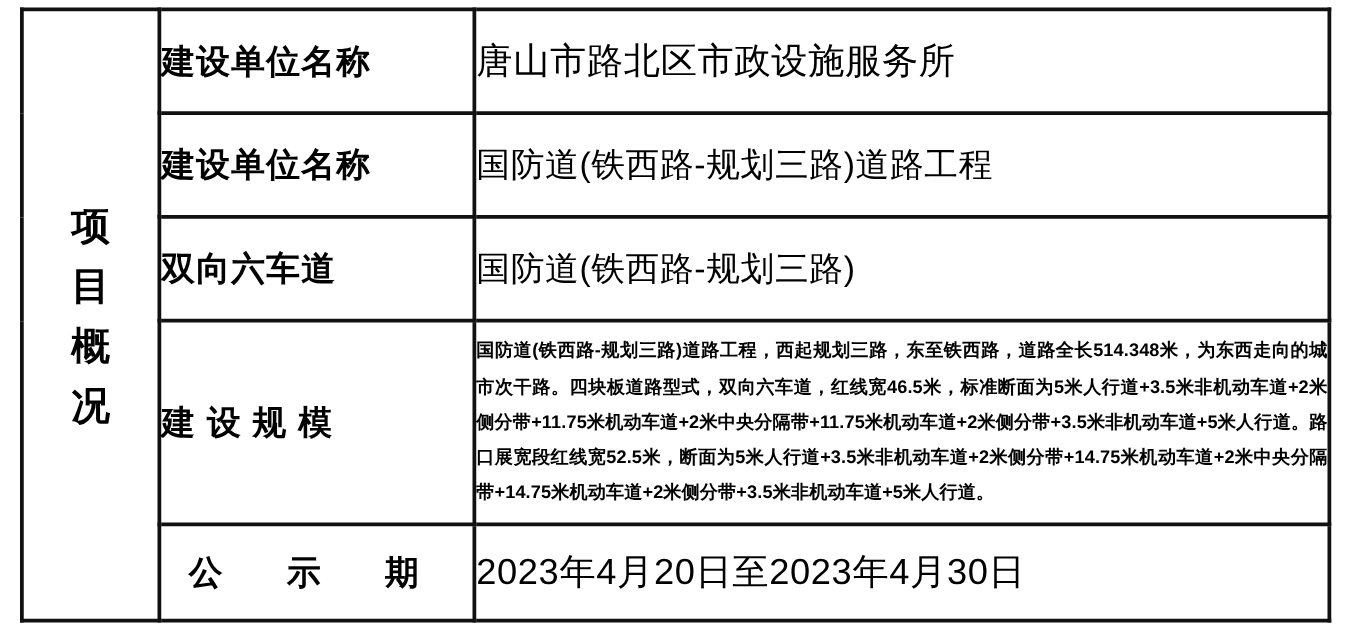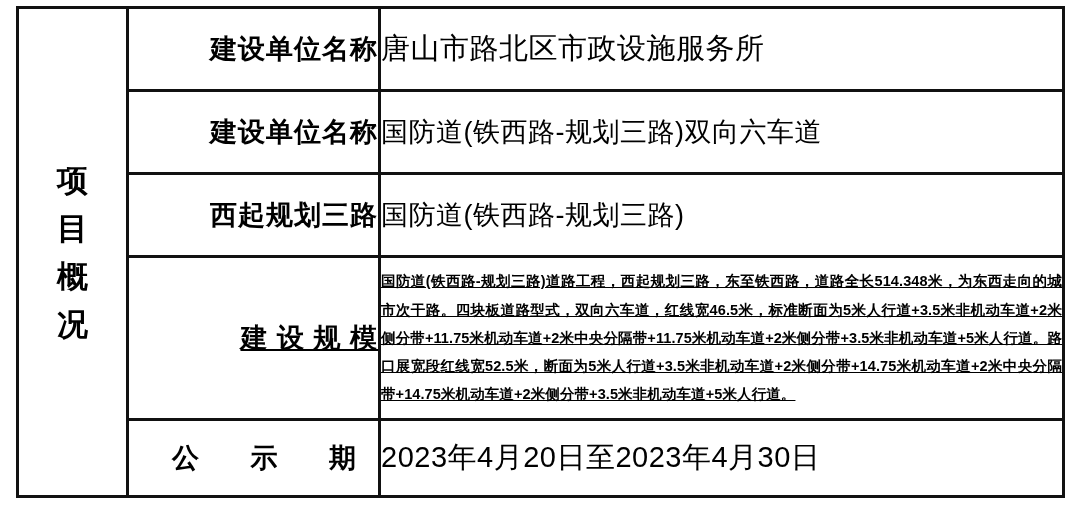--- a/index.html
+++ b/index.html
@@ -44,21 +44,21 @@
     font-weight: 700;
     line-height: 1.0;
     letter-spacing: 0;
     padding: 4px 0;
   }
   .vert-head .ch {
     display: block;
     margin: 17px 0;
   }
   .label-cell {
-    text-align: right;
+    text-align: left;
     font-size: 27px;
     font-weight: 700;
     letter-spacing: 1px;
     height: 80px;
     padding: 0 6px;
   }
   .label-cell.wide-spaced {
     letter-spacing: 22px;
     text-indent: 22px;
   }
@@ -73,21 +73,21 @@
     font-size: 29px;
   }
   .scale-cell {
     font-size: 14.5px;
     font-weight: 700;
     line-height: 1.95;
     padding: 10px 14px 10px 24px;
     text-align: justify;
     letter-spacing: 0.1px;
   }
-  .row-scale td { height: 160px; text-decoration: underline; }
+  .row-scale td { height: 160px; }
   .row-period td { height: 74px; }
 </style>
 </head>
 <body>
 
 <div class="sheet">
   <table class="info-table">
     <colgroup>
       <col class="c-head">
       <col class="c-label">
@@ -99,24 +99,24 @@
           <span class="ch">项</span>
           <span class="ch">目</span>
           <span class="ch">概</span>
           <span class="ch">况</span>
         </td>
         <td class="label-cell">建设单位名称</td>
         <td class="value-cell big">唐山市路北区市政设施服务所</td>
       </tr>
       <tr>
         <td class="label-cell">建设单位名称</td>
-        <td class="value-cell">国防道(铁西路-规划三路)双向六车道</td>
+        <td class="value-cell">国防道(铁西路-规划三路)道路工程</td>
       </tr>
       <tr>
-        <td class="label-cell">西起规划三路</td>
+        <td class="label-cell">双向六车道</td>
         <td class="value-cell">国防道(铁西路-规划三路)</td>
       </tr>
       <tr class="row-scale">
         <td class="label-cell">建 设 规 模</td>
         <td class="scale-cell">国防道(铁西路-规划三路)道路工程，西起规划三路，东至铁西路，道路全长514.348米，为东西走向的城市次干路。四块板道路型式，双向六车道，红线宽46.5米，标准断面为5米人行道+3.5米非机动车道+2米侧分带+11.75米机动车道+2米中央分隔带+11.75米机动车道+2米侧分带+3.5米非机动车道+5米人行道。路口展宽段红线宽52.5米，断面为5米人行道+3.5米非机动车道+2米侧分带+14.75米机动车道+2米中央分隔带+14.75米机动车道+2米侧分带+3.5米非机动车道+5米人行道。</td>
       </tr>
       <tr class="row-period">
         <td class="label-cell wide-spaced">公 示 期</td>
         <td class="value-cell big">2023年4月20日至2023年4月30日</td>
       </tr>

